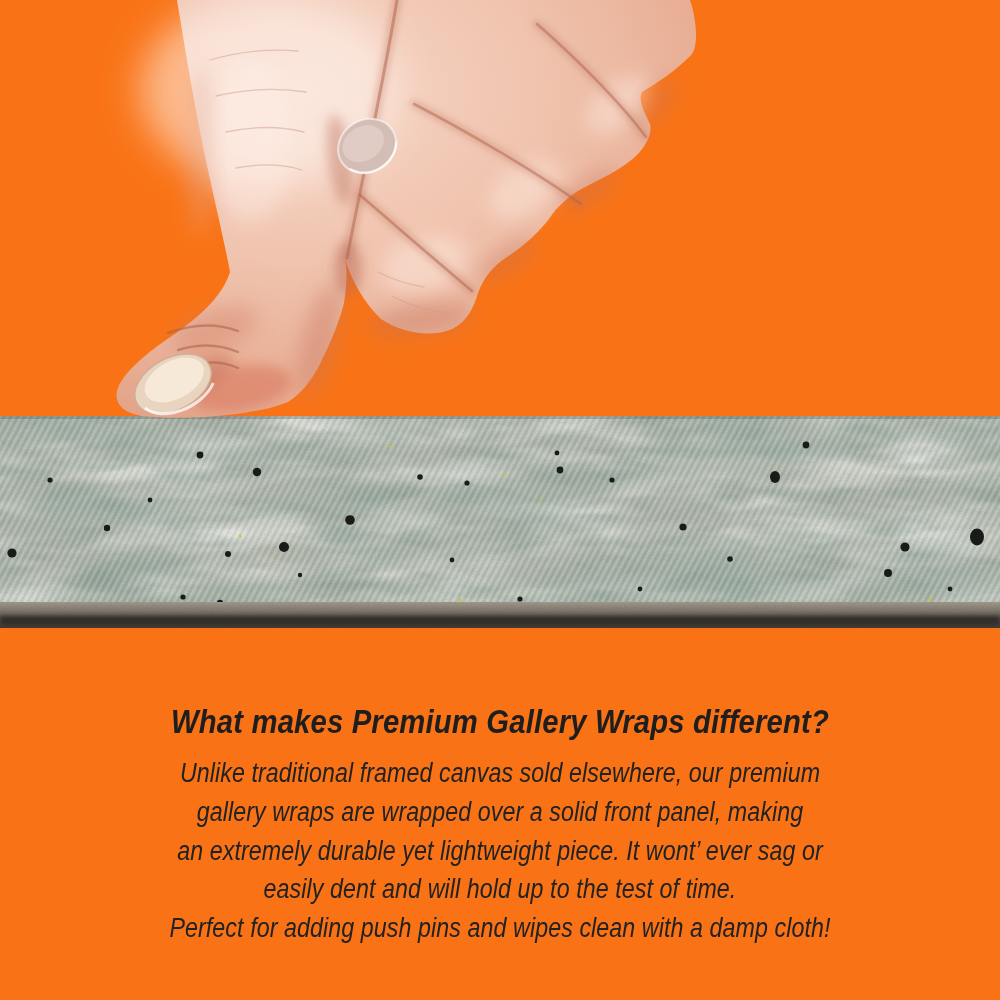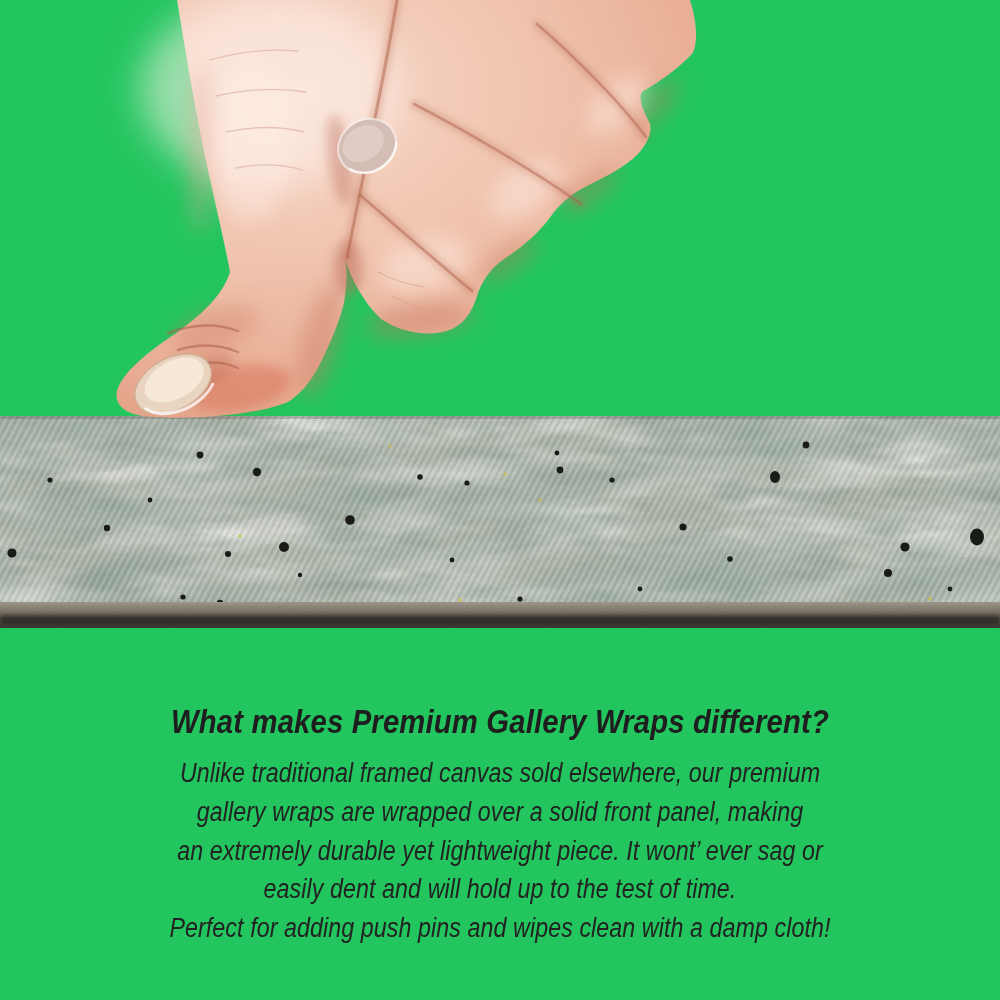--- a/index.html
+++ b/index.html
@@ -1,17 +1,17 @@
 <!DOCTYPE html>
 <html><head>
 <meta charset="utf-8">
 <style>
   html,body{margin:0;padding:0;background:#fff;}
   .stage{
-    position:relative;width:1000px;height:1000px;background:#22c55e;
+    position:relative;width:1000px;height:1000px;background:#f97316;
     overflow:hidden;font-family:"Liberation Sans","DejaVu Sans",sans-serif;
   }
   .hand-svg{position:absolute;top:0;left:0;z-index:3;}
   .strip{position:absolute;top:416px;left:0;width:1000px;height:212px;z-index:1;}
   .strip svg{display:block;}
   .caption{
     position:absolute;top:701px;left:0;width:1000px;text-align:center;z-index:2;
     color:#212121;transform:scaleX(.86);transform-origin:50% 0;
   }
   .caption h1{

